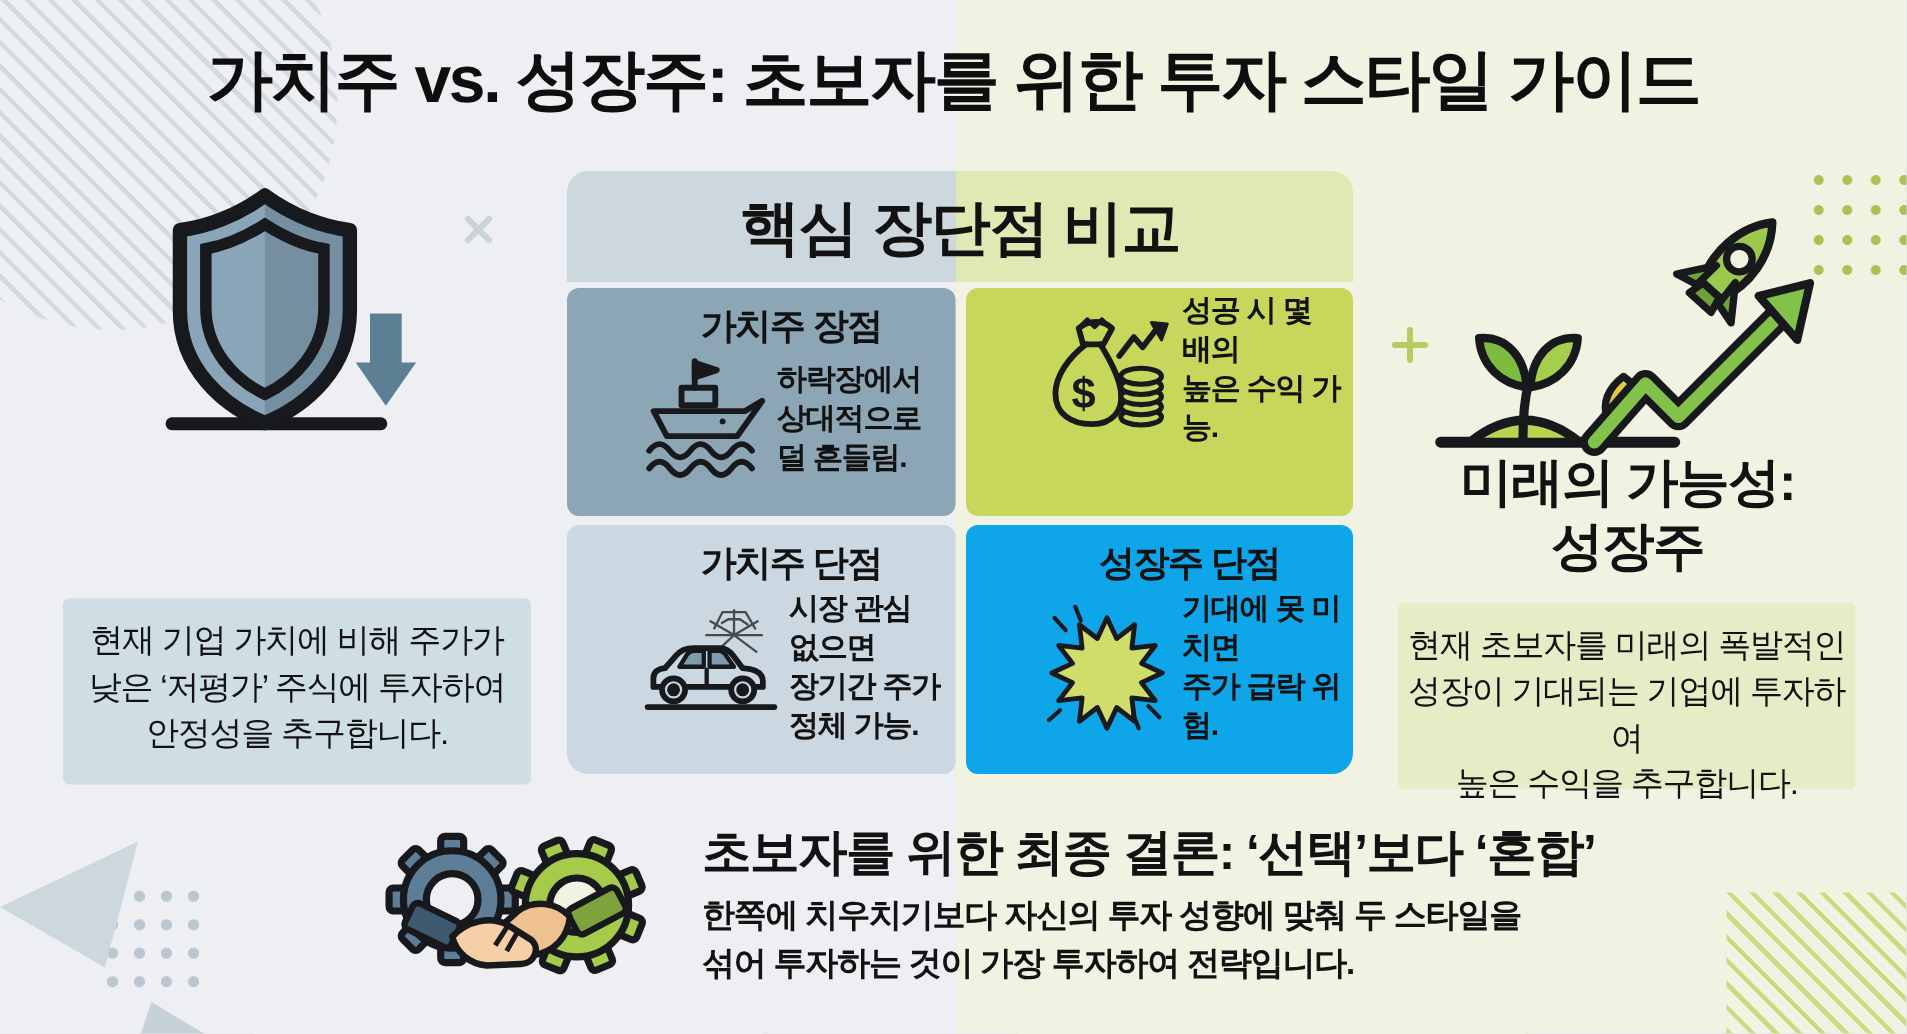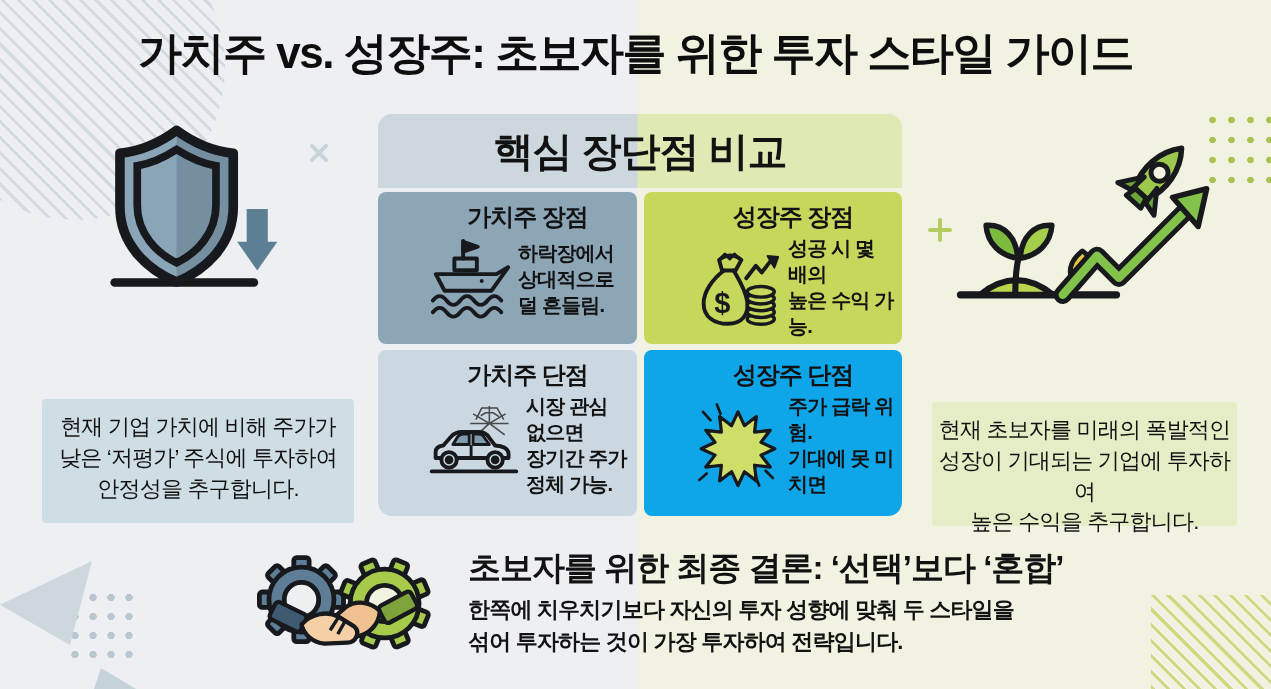--- a/index.html
+++ b/index.html
@@ -135,21 +135,20 @@
           </svg>
           <div class="cell-text">
             <span>하락장에서</span>
             <span>상대적으로</span>
             <span>덜 흔들림.</span>
           </div>
         </div>
       </div>
 
       <div class="cell cell-tr">
-        <div class="cell-title">성장주 장점</div>
         <div class="cell-body">
           <svg width="92" height="88" viewBox="0 0 95 90">
             <g fill="none" stroke="#17191d" stroke-width="4" stroke-linecap="round" stroke-linejoin="round">
               <path d="M33,28 C21,37 12,50 12,62 C12,76 23,83 37,83 C51,83 59,74 57,60 C55,47 47,35 43,28"></path>
               <path d="M31,28 L28,17 C35,11 45,11 51,17 L45,28 Z"></path>
               <path d="M29,16 l5,-5 l5,5 l5,-5 l5,5" stroke-width="3"></path>
               <polyline points="56,36 66,23 72,30 82,17"></polyline>
               <polygon points="78,13 89,14 85,25" fill="#17191d" stroke-width="2"></polygon>
               <g fill="#c6d75b" stroke-width="3.5">
                 <ellipse cx="71" cy="78" rx="14" ry="5.5"></ellipse>
@@ -204,22 +203,22 @@
             <polygon points="50,14 57,29 70,19 68,36 85,34 75,47 90,54 75,61 85,74 68,72 70,89 57,79 50,94 43,79 30,89 32,72 15,74 25,61 10,54 25,47 15,34 32,36 30,19 43,29" fill="#cede69" stroke="#17191d" stroke-width="3.5" stroke-linejoin="round"></polygon>
             <g stroke="#17191d" stroke-width="3" stroke-linecap="round">
               <path d="M12,14 L20,23"></path>
                 <path d="M27,6 L31,16"></path>
               <path d="M88,86 L80,78"></path>
                 <path d="M73,94 L69,84"></path>
                 <path d="M8,88 L16,81"></path>
             </g>
           </svg>
           <div class="cell-text">
+            <span>기대에 못 미치면</span>
             <span>주가 급락 위험.</span>
-            <span>기대에 못 미치면</span>
           </div>
         </div>
       </div>
 
     </div>
   </div>
 
   <div class="hero-icon growth-icon-wrap">
     <svg width="288" height="195" viewBox="0 0 230 160">
       <g stroke="#17191d" stroke-linecap="round" stroke-linejoin="round">
@@ -235,20 +234,24 @@
           <path d="M7,0 L20,18 L8,15 Z" fill="#6da33a" stroke-width="4"></path>
           <path d="M-6,12 L6,12 L8,21 L-8,21 Z" fill="#6da33a" stroke-width="4"></path>
           <circle cx="0" cy="-11" r="7" fill="#f1f2e2" stroke-width="4"></circle>
         </g>
         <polyline points="96,150 124,118 142,136 196,82" fill="none" stroke-width="15"></polyline>
         <polyline points="96,150 124,118 142,136 194,84" fill="none" stroke="#83c24a" stroke-width="7"></polyline>
         <polygon points="186,70 214,63 207,94" fill="#83c24a" stroke-width="4.5"></polygon>
       </g>
     </svg>
   </div>
+  <div class="col-heading right-heading">
+    <span>미래의 가능성:</span>
+    <span>성장주</span>
+  </div>
   <div class="soft-box right-box">
     <span>현재 초보자를 미래의 폭발적인</span>
     <span>성장이 기대되는 기업에 투자하여</span>
     <span>높은 수익을 추구합니다.</span>
   </div>
 
   <div class="hero-icon gears-icon-wrap">
     <svg width="196" height="148" viewBox="0 0 205 150">
       <g stroke="#17191d" stroke-width="5" stroke-linejoin="round">
         <g fill="#5d7e96">

